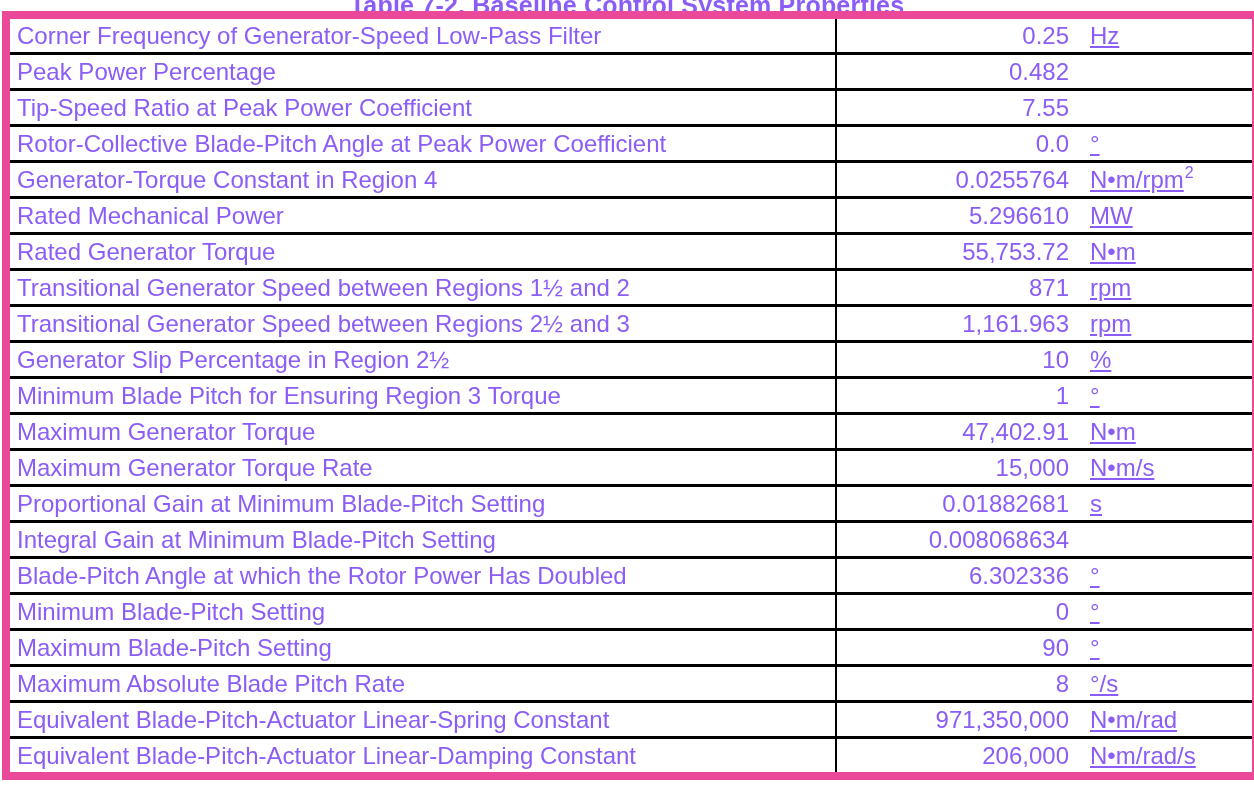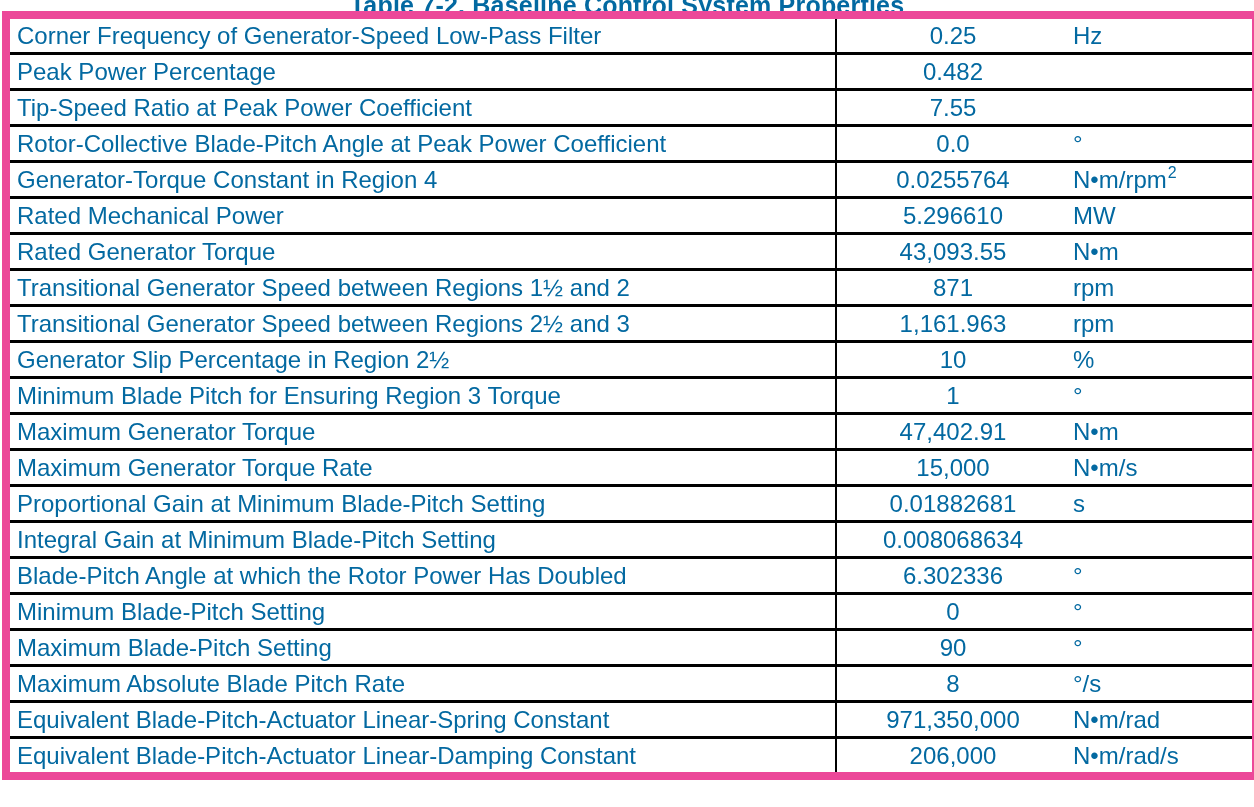--- a/index.html
+++ b/index.html
@@ -3,21 +3,21 @@
 <meta charset="utf-8">
 <style>
   html, body { margin: 0; padding: 0; background: #ffffff; }
   .page {
     position: relative;
     width: 1254px;
     height: 807px;
     background: #ffffff;
     overflow: hidden;
     font-family: "Liberation Sans", "DejaVu Sans", sans-serif;
-    color: #0369a1;
+    color: #8b5cf6;
   }
   
   .caption-clip {
     height: 11px;
     overflow: hidden;
     text-align: center;
     white-space: nowrap;
   }
   .caption {
     display: inline-block;
@@ -44,27 +44,28 @@
     font-size: 24px;
     vertical-align: middle;
     white-space: nowrap;
     overflow: hidden;
   }
   td.prop { padding-left: 7px; }
   td.val  { padding-left: 0; }
   td.val .num {
     display: inline-block;
     width: 232px;
-    text-align: center;
+    text-align: right;
     vertical-align: baseline;
   }
   td.val .unit {
     display: inline-block;
-    margin-left: 4px;
+    margin-left: 21px;
     vertical-align: baseline;
+    text-decoration: underline;
   }
   td.val .sup {
     display: inline-block;
     font-size: 16px;
     position: relative;
     top: -10px;
     margin-left: 1px;
   }
 </style>
 </head>
@@ -108,21 +109,21 @@
           <td class="val"><span class="num">0.0255764</span><span class="unit">N•m/rpm</span><span class="sup">2</span></td>
         </tr>
 
         <tr>
           <td class="prop">Rated Mechanical Power</td>
           <td class="val"><span class="num">5.296610</span><span class="unit">MW</span><span class="sup"></span></td>
         </tr>
 
         <tr>
           <td class="prop">Rated Generator Torque</td>
-          <td class="val"><span class="num">43,093.55</span><span class="unit">N•m</span><span class="sup"></span></td>
+          <td class="val"><span class="num">55,753.72</span><span class="unit">N•m</span><span class="sup"></span></td>
         </tr>
 
 
         <tr>
           <td class="prop">Transitional Generator Speed between Regions 1½ and 2</td>
           <td class="val"><span class="num">871</span><span class="unit">rpm</span><span class="sup"></span></td>
         </tr>
 
         <tr>
           <td class="prop">Transitional Generator Speed between Regions 2½ and 3</td>

